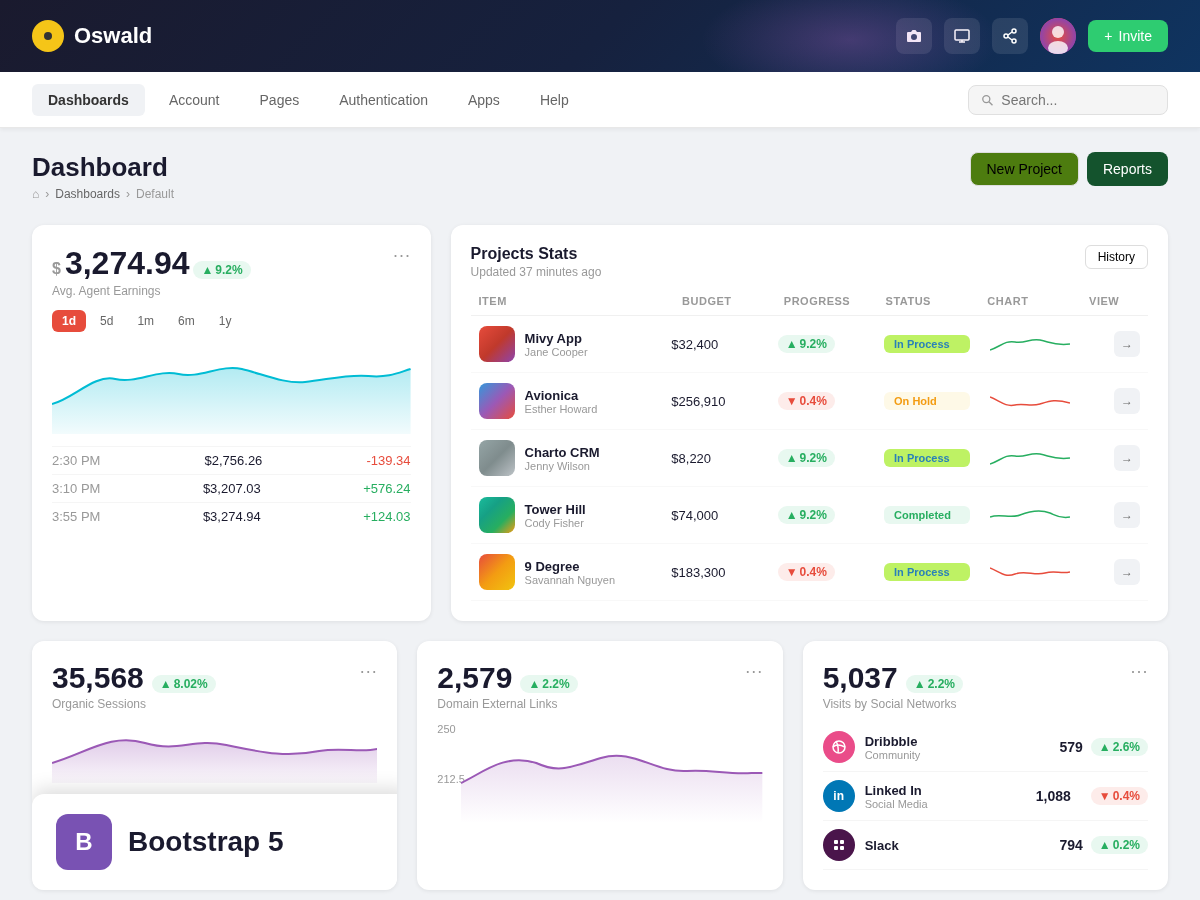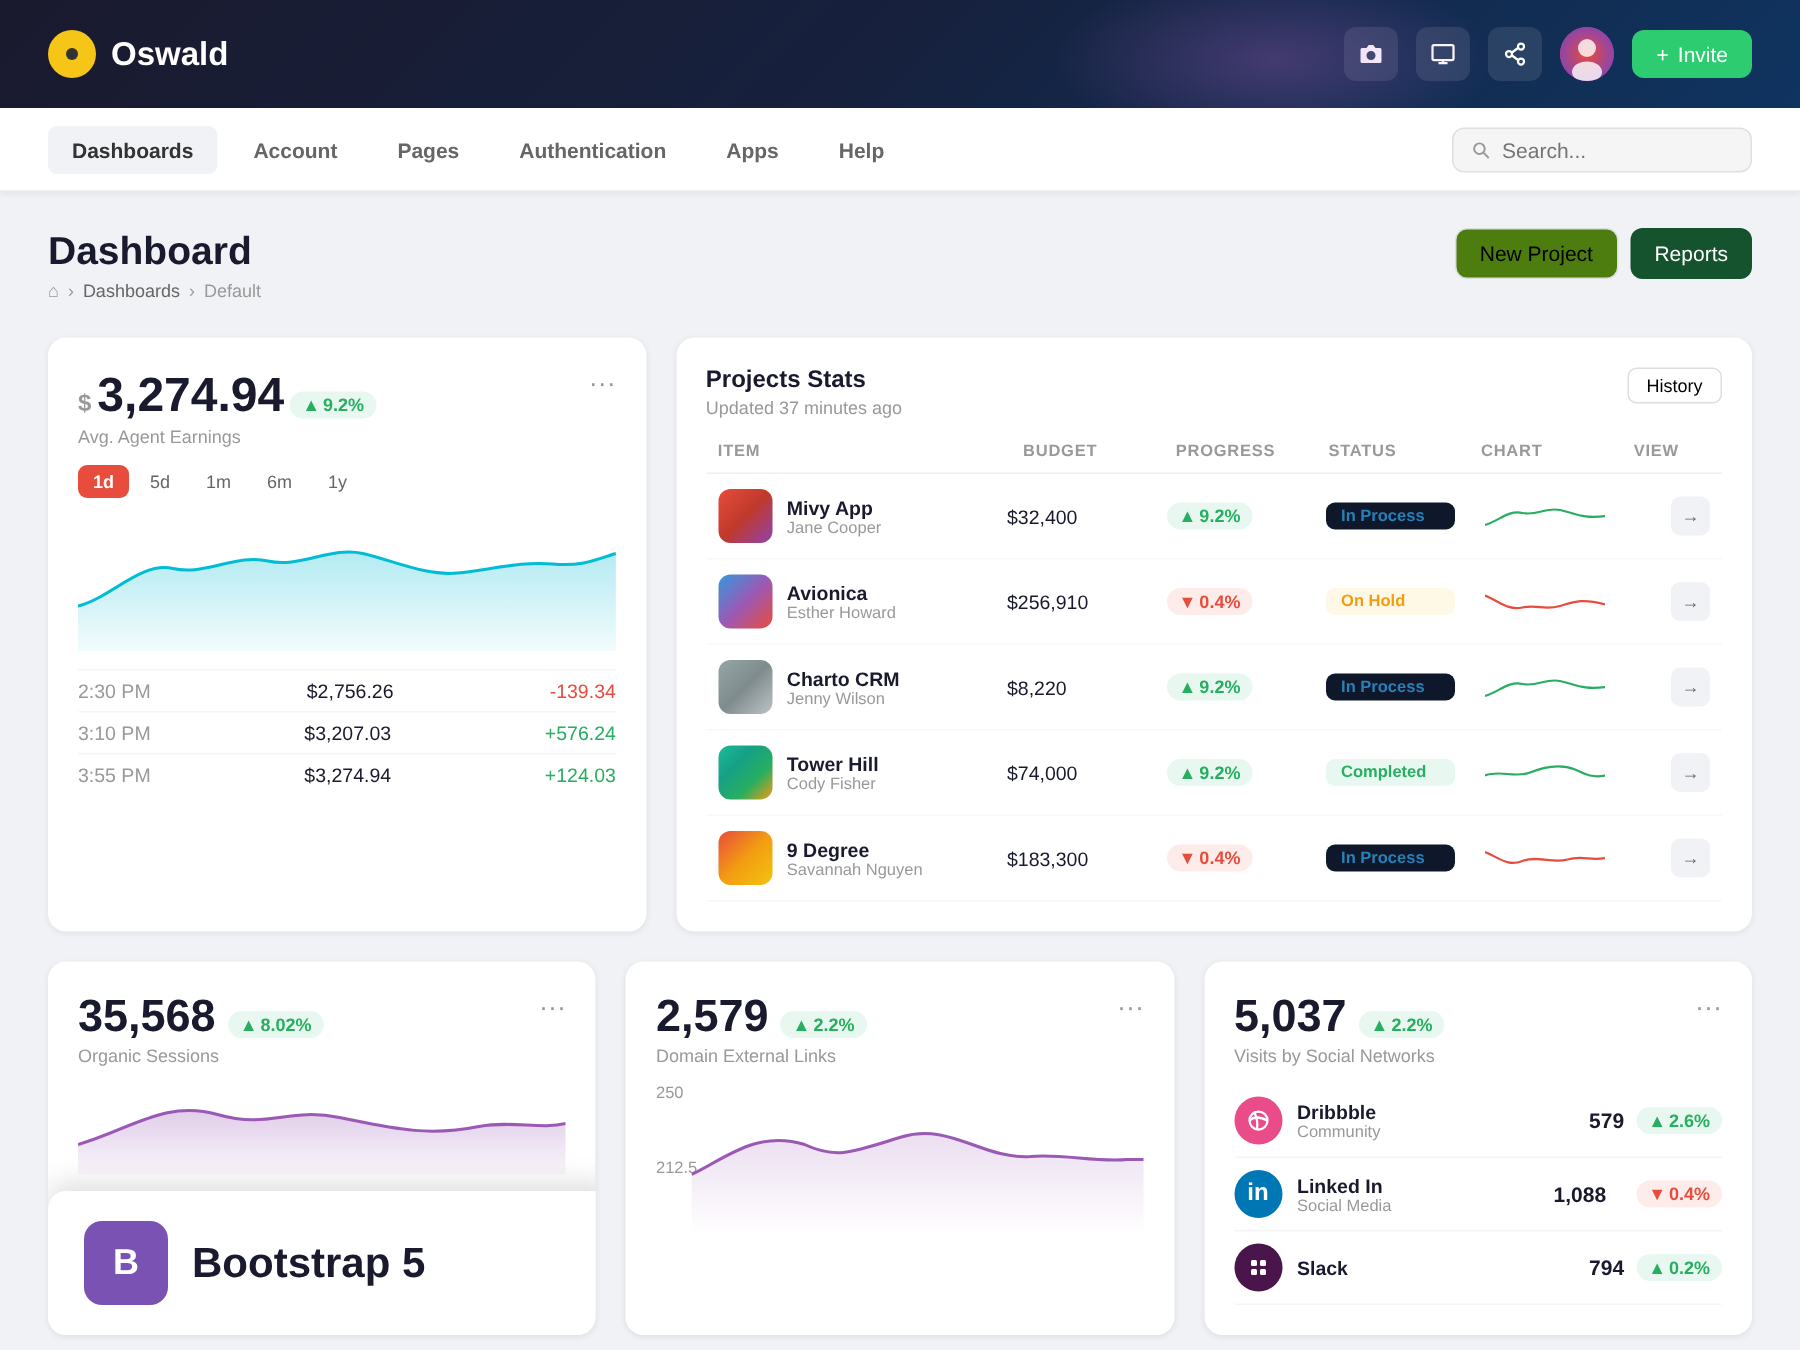--- a/index.html
+++ b/index.html
@@ -68,21 +68,21 @@
       padding: 0 32px;
       gap: 8px;
       border-bottom: 1px solid #e8e8e8;
       box-shadow: 0 2px 4px rgba(0,0,0,0.05);
     }
     .nav-tab {
       padding: 8px 16px;
       border-radius: 6px;
       cursor: pointer;
       font-size: 14px;
-      font-weight: 700;
+      font-weight: 400;
       color: #666;
       transition: all 0.2s;
     }
     .nav-tab.active {
       background: #f0f2f5;
       color: #333;
       font-weight: 600;
     }
     .search-box {
       margin-left: auto;
@@ -268,21 +268,21 @@
     .project-person { font-size: 11px; color: #999; }
     .budget-val { font-size: 13px; color: #1a1a2e; font-weight: 500; }
 
     .status-badge {
       padding: 3px 10px;
       border-radius: 6px;
       font-size: 11px;
       font-weight: 600;
       display: inline-block;
     }
-    .status-inprocess { background: #0f172a; color: #2980b9; }
+    .status-inprocess { background: #bef264; color: #2980b9; }
     .status-onhold { background: #fef9e7; color: #f39c12; }
     .status-completed { background: #e8f8f0; color: #27ae60; }
 
     .arrow-btn {
       width: 26px; height: 26px;
       background: #f0f2f5;
       border-radius: 6px;
       display: flex; align-items: center; justify-content: center;
       cursor: pointer;
       font-size: 12px;
@@ -729,21 +729,21 @@
         </div>
         <div style="display:flex;align-items:center;gap:8px">
           <span class="social-count">579</span>
           <div class="badge-green"><span>▲</span>2.6%</div>
         </div>
       </div>
 
       <div class="social-row">
         <div class="social-info">
           <div class="social-icon" style="background:#0077b5">
-            <span style="font-weight:bold;font-size:16px">in</span>
+            <span style="font-weight:bold;font-size:12px">in</span>
           </div>
           <div>
             <div class="social-name">Linked In</div>
             <div class="social-type">Social Media</div>
           </div>
         </div>
         <div style="display:flex;align-items:center;gap:20px">
           <span class="social-count">1,088</span>
           <div class="badge-red"><span>▼</span>0.4%</div>
         </div>

